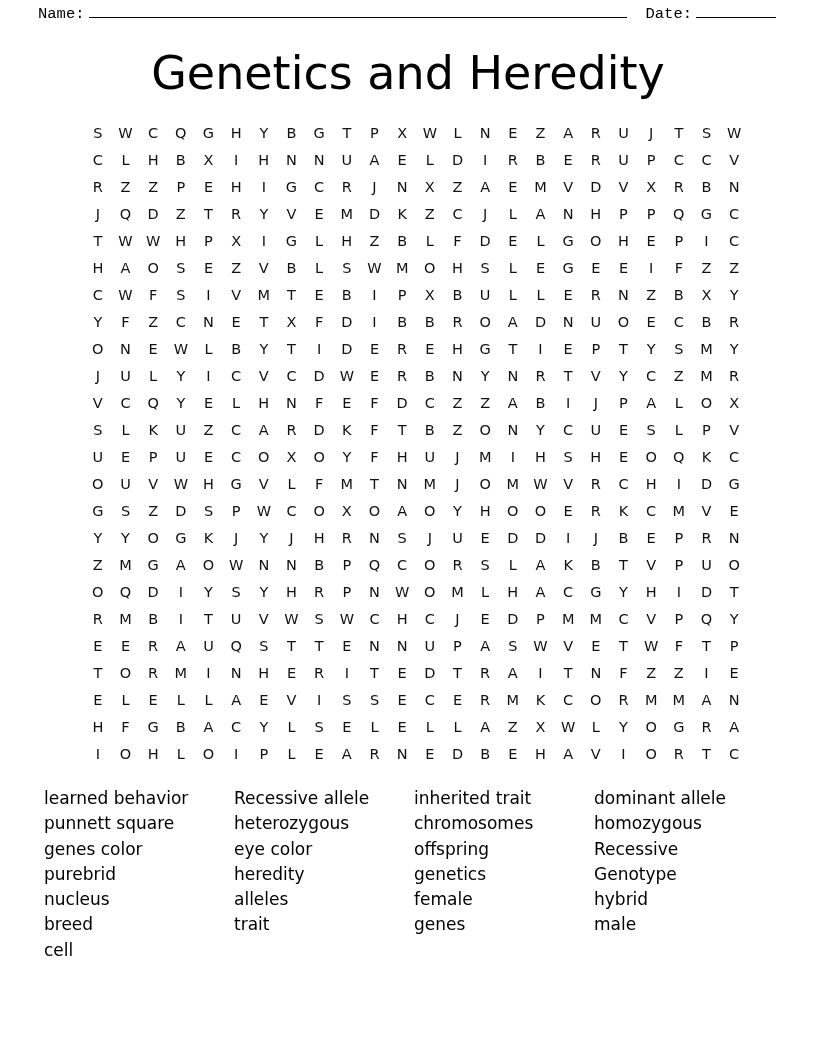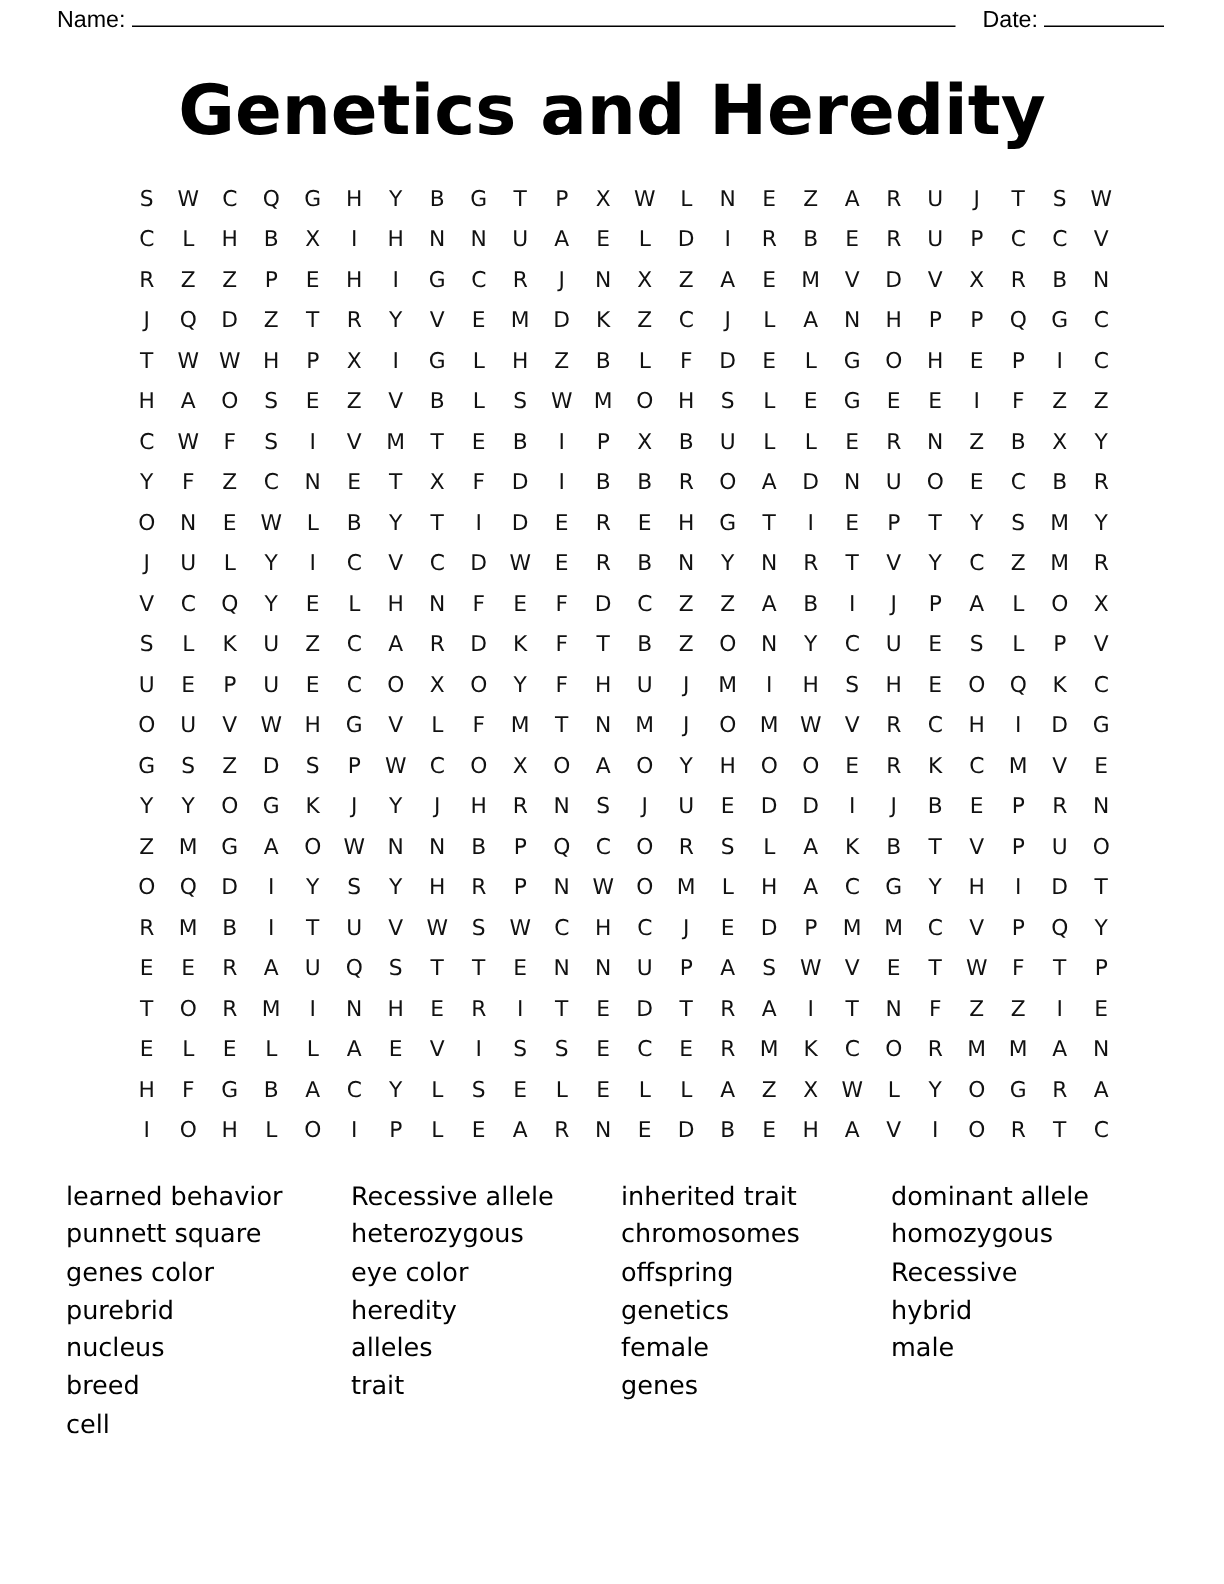--- a/index.html
+++ b/index.html
@@ -17,37 +17,38 @@
   }
 
   
   .namedate-row {
     display: flex;
     align-items: baseline;
     padding: 4px 38px 0 38px;
     font-size: 15.5px;
     line-height: 20px;
     white-space: nowrap;
+    font-family: Liberation Mono, monospace;
   }
   .nd-label { font-size: 15.5px; }
   .nd-rule {
     display: inline-block;
     border-bottom: 1px solid #000;
     height: 12px;
     margin: 0 2px 0 4px;
   }
   .nd-rule.name-rule { flex: 1 1 auto; min-width: 10px; }
   .nd-rule.date-rule { width: 80px; flex: 0 0 80px; }
   .nd-gap { width: 16px; flex: 0 0 16px; }
 
   
   .puzzle-title {
     text-align: center;
     font-family: "DejaVu Sans", sans-serif;
-    font-weight: 700;
+    font-weight: 400;
     font-size: 46px;
     line-height: 54px;
     letter-spacing: 0px;
     margin: 22px 0 0 0;
     padding: 0;
   }
 
   
   .grid-wrap {
     margin-top: 20px;
@@ -708,16 +709,17 @@
       <div class="word-item">chromosomes</div>
       <div class="word-item">offspring</div>
       <div class="word-item">genetics</div>
       <div class="word-item">female</div>
       <div class="word-item">genes</div>
     </div>
     <div class="word-col c4">
       <div class="word-item">dominant allele</div>
       <div class="word-item">homozygous</div>
       <div class="word-item">Recessive</div>
+      <div class="word-item">Genotype</div>
       <div class="word-item">hybrid</div>
       <div class="word-item">male</div>
     </div>
   </div>
 
 </body></html>

